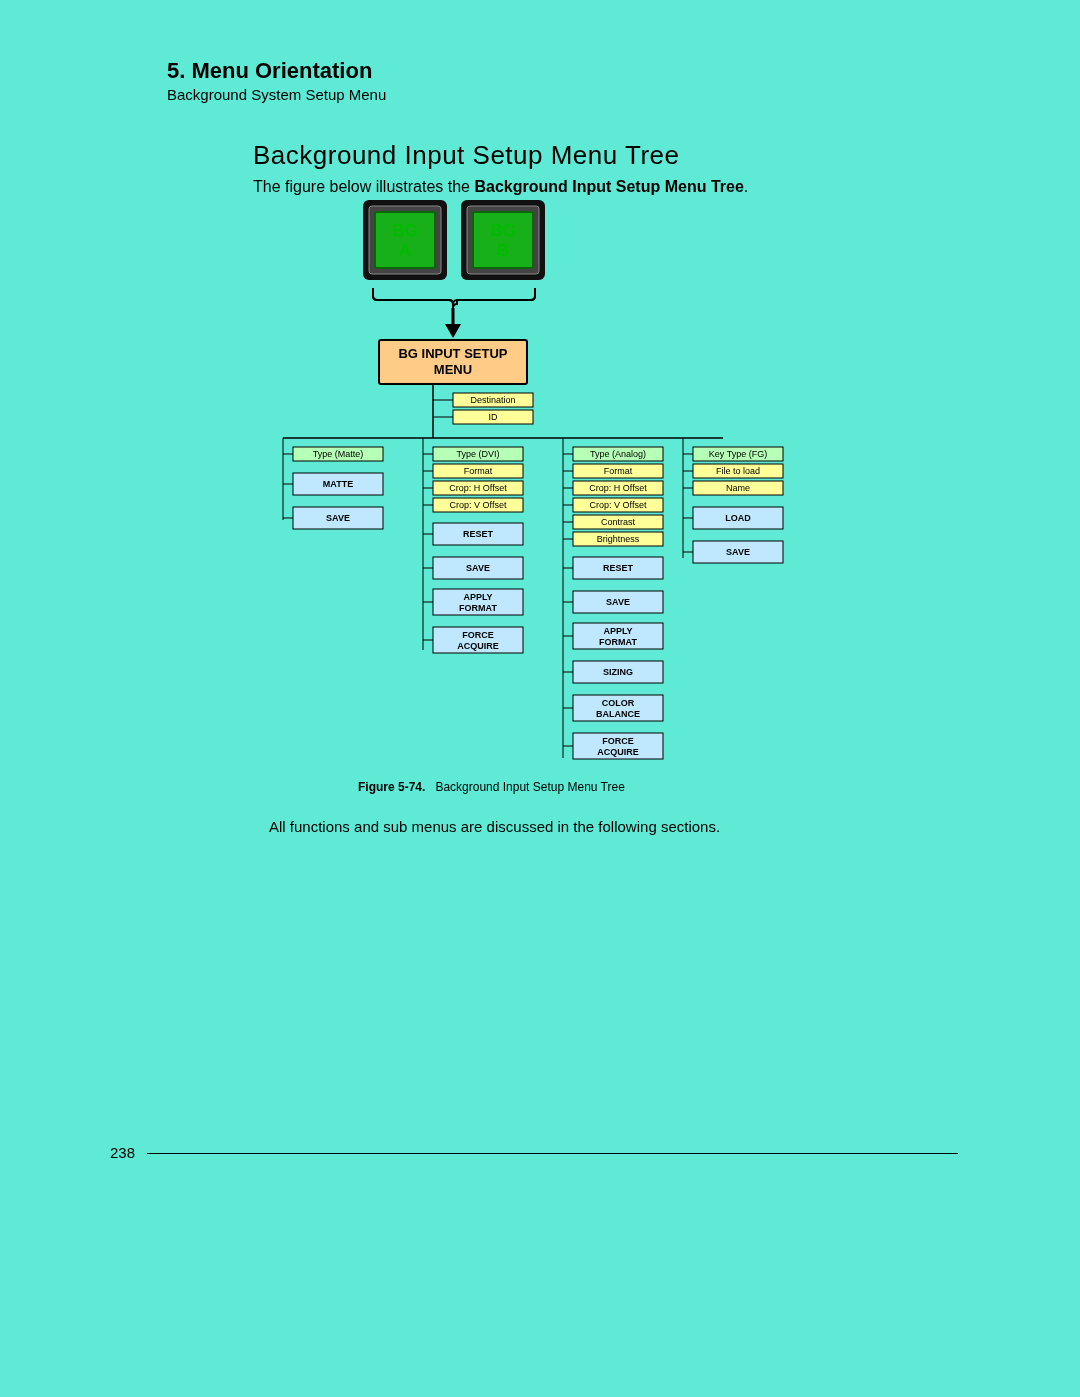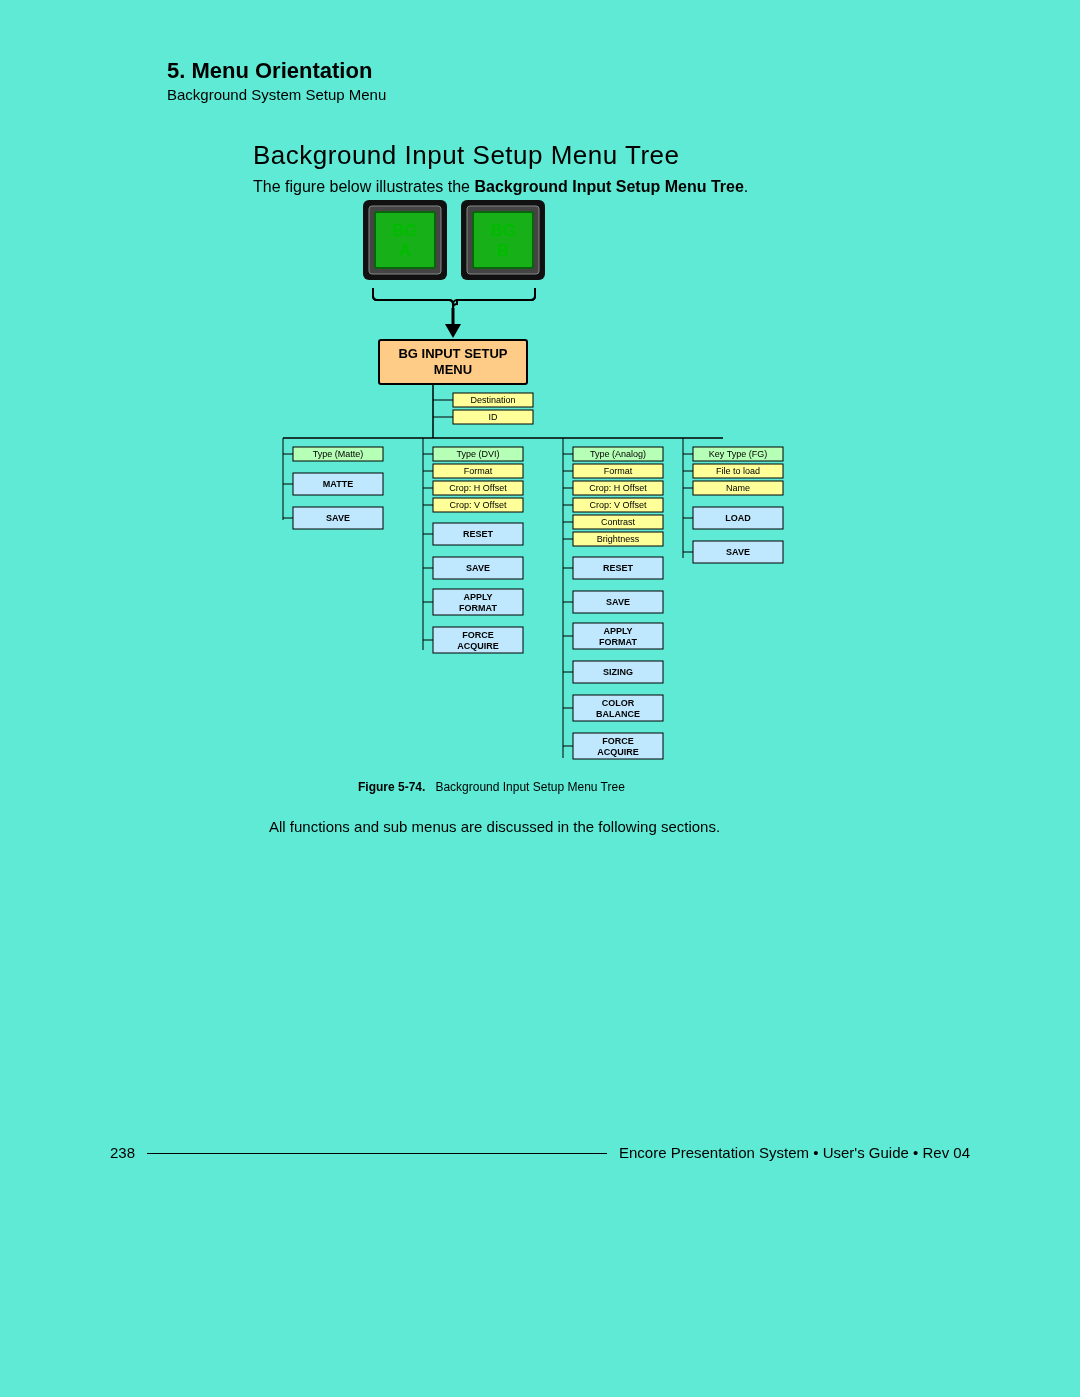--- a/index.html
+++ b/index.html
@@ -278,16 +278,15 @@
   <div class="caption">
     <b>Figure 5-74.</b>
     &nbsp;&nbsp;<span>Background Input Setup Menu Tree</span>
   </div>
 
   <div class="outro">All functions and sub menus are discussed in the following sections.</div>
 
   <div class="footer">
     <span>238</span>
     <span class="footer-line"></span>
-    <span>Encore Presentation System  •  User's Guide  •  Rev 04</span>
   </div>
 
 </div>
 
 </body></html>

